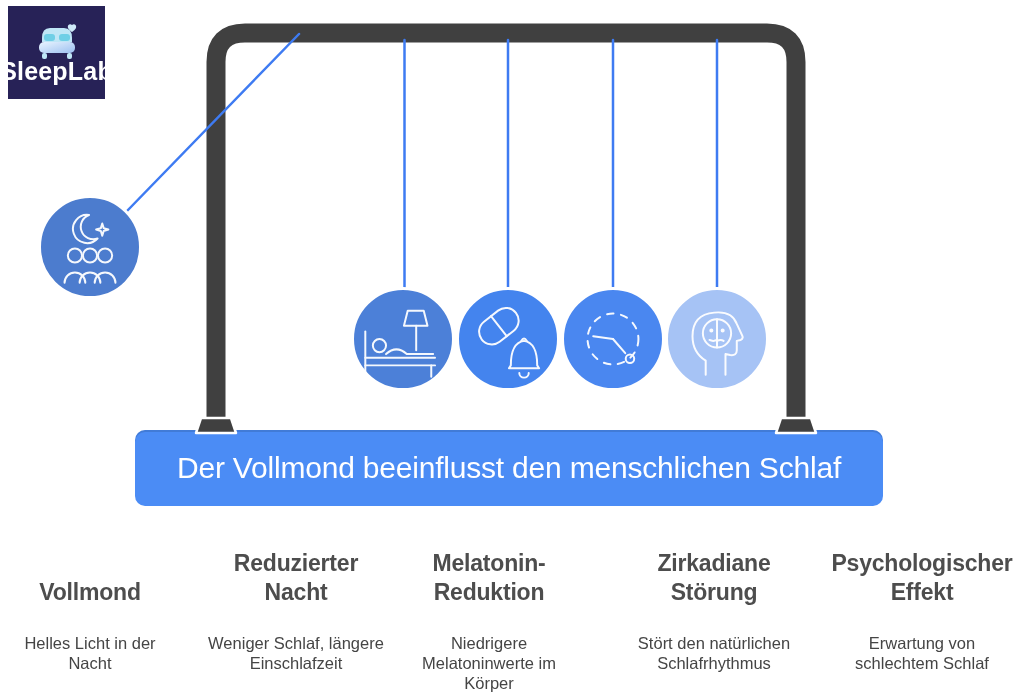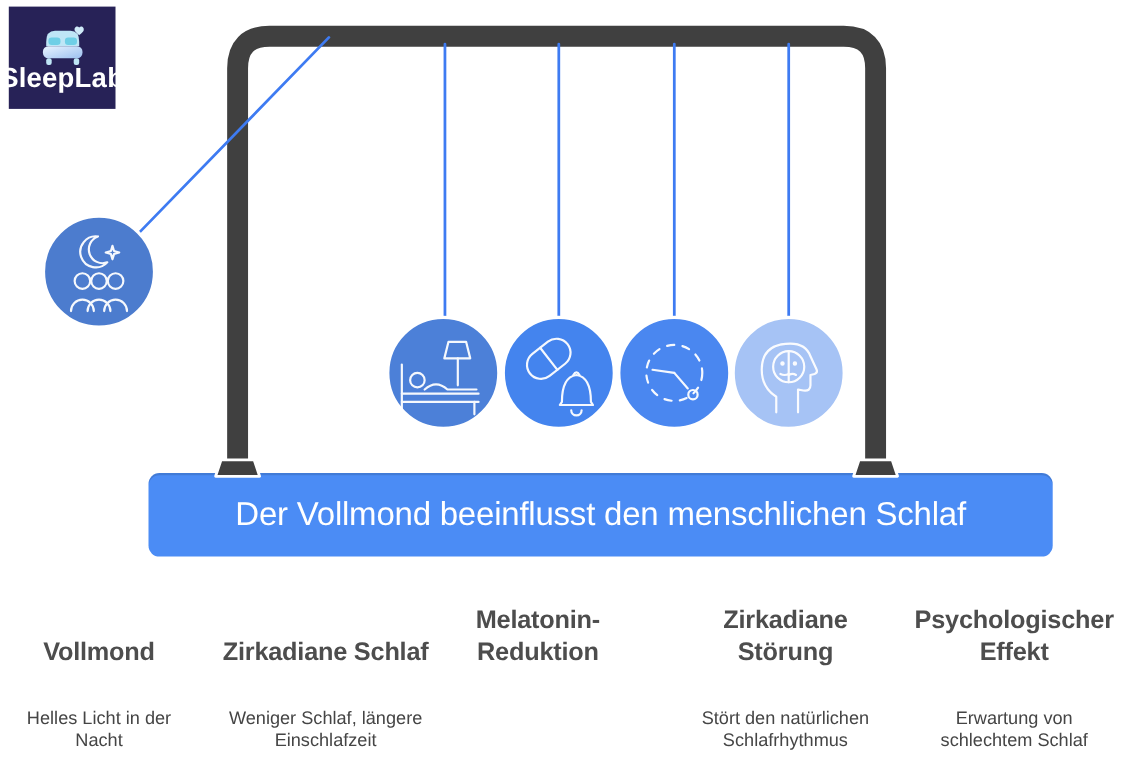--- a/index.html
+++ b/index.html
@@ -20,21 +20,21 @@
   .logo{
     position:absolute;left:8px;top:6px;width:97px;height:93px;
     background:var(--logo-bg);
     display:flex;flex-direction:column;align-items:center;justify-content:flex-end;
     padding-bottom:13px;box-sizing:border-box;
   }
   .logo .bed{position:absolute;top:14px;left:50%;transform:translateX(-50%);}
   .logo-text{color:#ffffff;font-size:25px;font-weight:700;letter-spacing:.2px;}
   
   .banner{
-    position:absolute;left:135px;top:430px;width:822px;height:76px;
+    position:absolute;left:135px;top:430px;width:748px;height:76px;
     background:var(--banner);border-radius:10px;
     display:flex;align-items:center;justify-content:center;z-index:1;
     box-shadow:inset 0 2px 0 rgba(0,0,0,.12);
   }
   .banner span{color:#ffffff;font-size:30px;letter-spacing:-.2px;}
   
   .cradle{position:absolute;left:0;top:0;z-index:2;pointer-events:none;}
   .frame-outline{fill:none;stroke:#ffffff;stroke-width:25;}
   .frame-bar{fill:none;stroke:var(--frame);stroke-width:19;}
   .foot{fill:var(--frame);stroke:#ffffff;stroke-width:2.5;stroke-linejoin:round;}
@@ -51,21 +51,21 @@
   .ball-2{left:456px;top:287px;}
   .ball-3{left:561px;top:287px;}
   .ball-4{left:665px;top:287px;}
   
   .footer{position:absolute;left:0;top:545px;width:1024px;height:155px;z-index:1;}
   .col{position:absolute;width:190px;text-align:center;}
   .col-heading{
     height:62px;display:flex;align-items:flex-end;justify-content:center;
     font-weight:700;font-size:23px;line-height:29px;color:var(--heading-col);letter-spacing:-.2px;
   }
-  .col-body{margin:36px auto 0;font-size:16.5px;line-height:20px;color:var(--body-col);}
+  .col-body{margin:26px auto 0;font-size:16.5px;line-height:20px;color:var(--body-col);}
   .col1{left:-5px;}  .col1 .col-body{max-width:165px;}
   .col2{left:201px;} .col2 .col-body{max-width:180px;}
   .col3{left:394px;} .col3 .col-body{max-width:160px;}
   .col4{left:619px;} .col4 .col-body{max-width:180px;}
   .col5{left:827px;} .col5 .col-body{max-width:175px;}
 </style>
 </head>
 <body>
 
 <div class="logo">
@@ -171,25 +171,26 @@
     </g>
   </svg>
 </div>
 
 <div class="footer">
   <div class="col col1">
     <div class="col-heading">Vollmond</div>
     <div class="col-body">Helles Licht in der Nacht</div>
   </div>
   <div class="col col2">
-    <div class="col-heading">Zirkadiane Schlaf</div>
+    <div class="col-heading">Reduzierter Nacht</div>
     <div class="col-body">Weniger Schlaf, längere Einschlafzeit</div>
   </div>
   <div class="col col3">
     <div class="col-heading">Melatonin-Reduktion</div>
+    <div class="col-body">Niedrigere Melatoninwerte im Körper</div>
   </div>
   <div class="col col5">
     <div class="col-heading">Psychologischer Effekt</div>
     <div class="col-body">Erwartung von schlechtem Schlaf</div>
   </div>
   <div class="col col4">
     <div class="col-heading">Zirkadiane Störung</div>
     <div class="col-body">Stört den natürlichen Schlafrhythmus</div>
   </div>
 </div>

